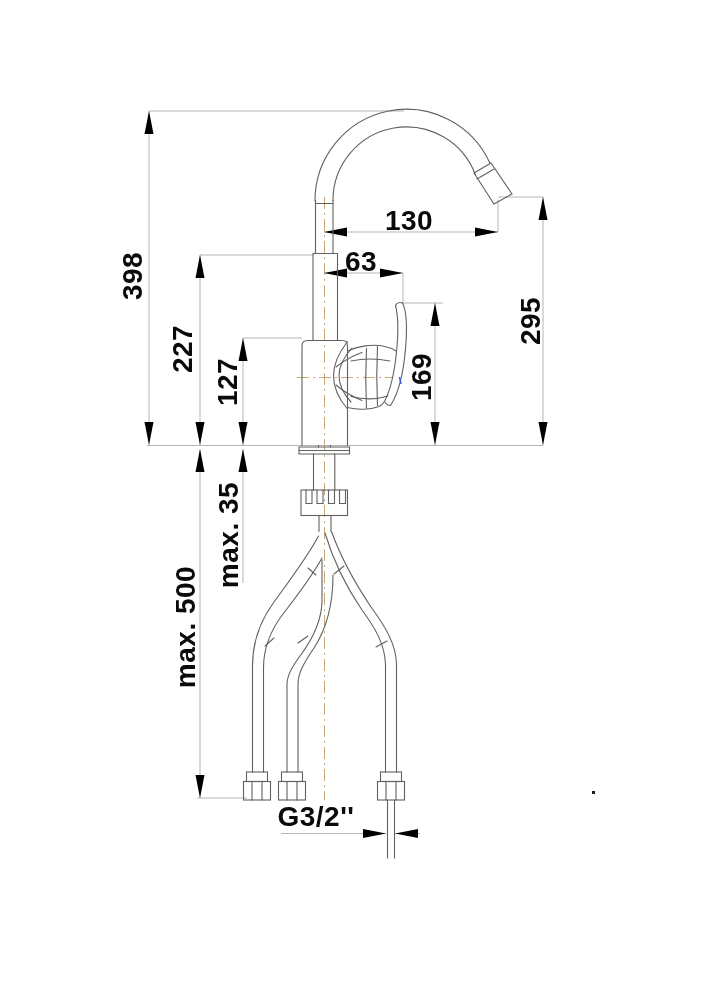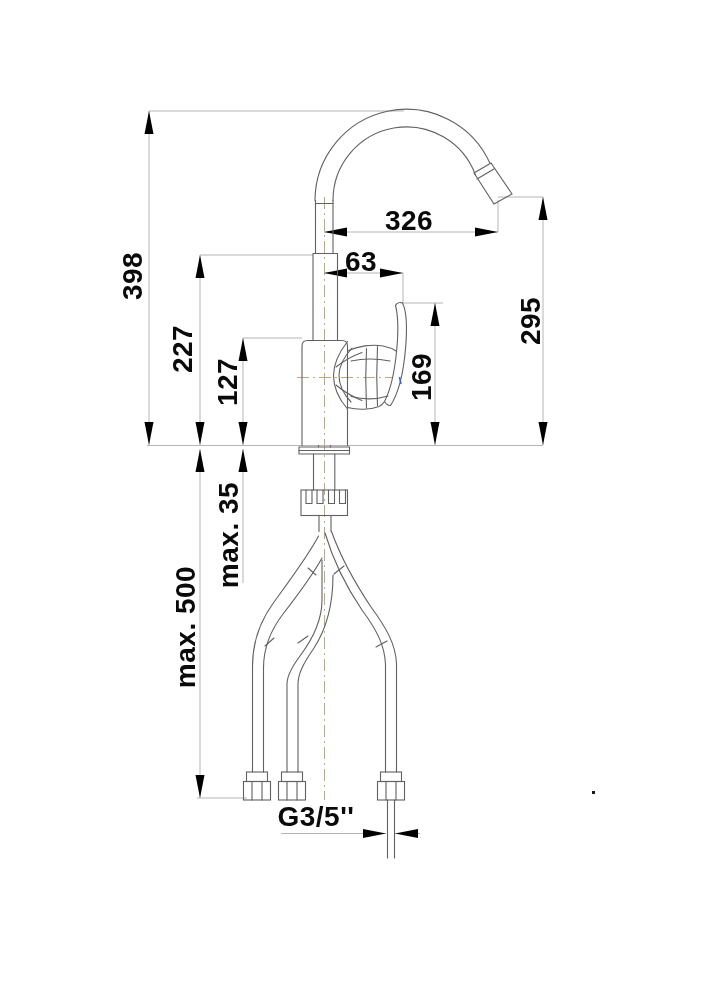--- a/index.html
+++ b/index.html
@@ -186,20 +186,20 @@
   <div class="lbl rot" style="left:228px;top:382px">127</div>
 
   <div class="lbl rot" style="left:186px;top:627px">max. 500</div>
 
   <div class="lbl rot" style="left:229px;top:535px">max. 35</div>
 
   <div class="lbl rot" style="left:422px;top:377px">169</div>
 
   <div class="lbl rot" style="left:531px;top:321px">295</div>
 
-  <div class="lbl" style="left:409px;top:221px">326</div>
+  <div class="lbl" style="left:409px;top:221px">130</div>
 
   <div class="lbl" style="left:361px;top:262px">63</div>
 
-  <div class="lbl" style="left:316px;top:817px">G3/5''</div>
+  <div class="lbl" style="left:316px;top:817px">G3/2''</div>
 
   <div class="dot" style="left:592px;top:791px"></div>
 </div>
 
 </body></html>

